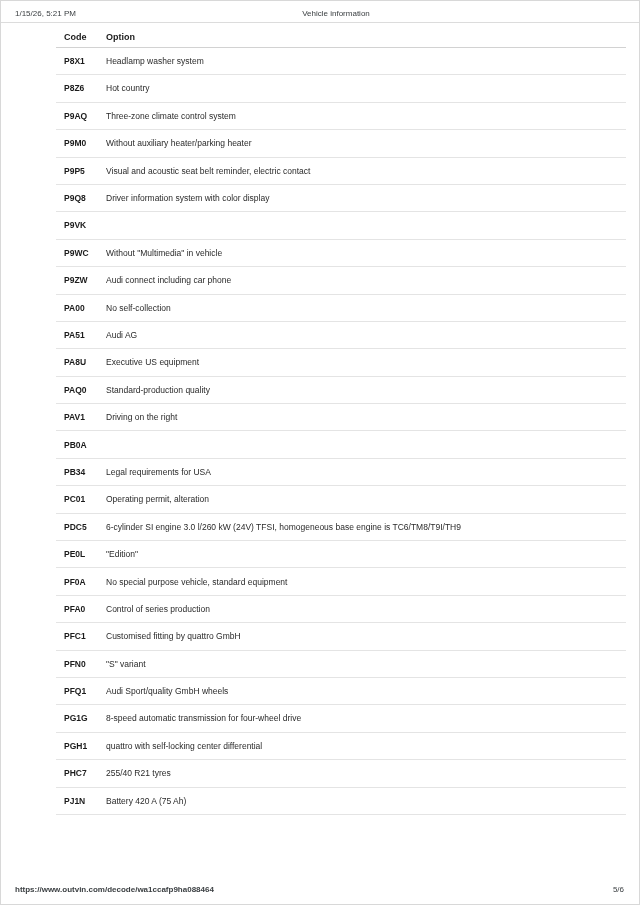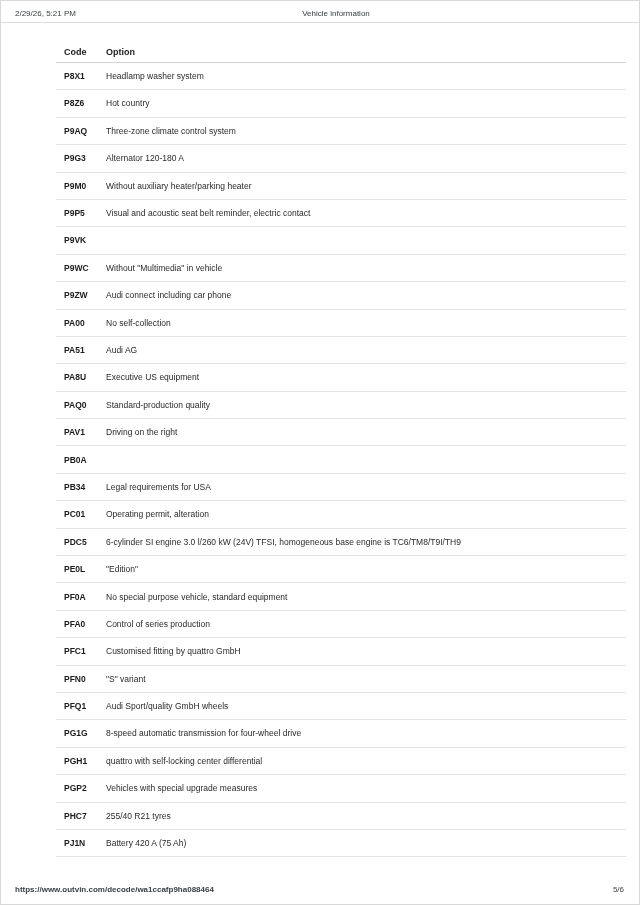--- a/index.html
+++ b/index.html
@@ -60,21 +60,20 @@
     border-bottom: 1px solid #e4e4e4;
     font-size: 8.5px;
     line-height: 1.2;
   }
   .t-row.head {
     height: 21px;
     border-bottom: 1px solid #d2d2d2;
     font-weight: 700;
     font-size: 9px;
     color: #1b1b1b;
-    margin-top: 15px;
   }
   .code-col {
     flex: 0 0 42px;
     width: 42px;
     font-weight: 700;
     color: #1b1b1b;
   }
   .option-col {
     flex: 1 1 auto;
     color: #2a2a2a;
@@ -103,21 +102,21 @@
     bottom: 10px;
     white-space: nowrap;
   }
 </style>
 </head>
 <body>
 
 <div class="page">
 
   <div class="print-header">
-    <span class="datetime">2/29/26, 5:21 PM</span>
+    <span class="datetime">1/15/26, 5:21 PM</span>
     <span class="doc-title">Vehicle information</span>
   </div>
 
   <div class="table-wrap">
     <div class="t-row head">
       <span class="code-col">Code</span>
       <span class="option-col">Option</span>
     </div>
     <div>
         <div class="t-row">
@@ -126,32 +125,32 @@
     </div>
         <div class="t-row">
       <span class="code-col">P8Z6</span>
       <span class="option-col">Hot country</span>
     </div>
         <div class="t-row">
       <span class="code-col">P9AQ</span>
       <span class="option-col">Three-zone climate control system</span>
     </div>
         <div class="t-row">
-      <span class="code-col">P9G3</span>
-      <span class="option-col">Alternator 120-180 A</span>
-    </div>
-        <div class="t-row">
       <span class="code-col">P9M0</span>
       <span class="option-col">Without auxiliary heater/parking heater</span>
     </div>
         <div class="t-row">
       <span class="code-col">P9P5</span>
       <span class="option-col">Visual and acoustic seat belt reminder, electric contact</span>
     </div>
         <div class="t-row">
+      <span class="code-col">P9Q8</span>
+      <span class="option-col">Driver information system with color display</span>
+    </div>
+        <div class="t-row">
       <span class="code-col">P9VK</span>
     </div>
         <div class="t-row">
       <span class="code-col">P9WC</span>
       <span class="option-col">Without "Multimedia" in vehicle</span>
     </div>
         <div class="t-row">
       <span class="code-col">P9ZW</span>
       <span class="option-col">Audi connect including car phone</span>
     </div>
@@ -214,24 +213,20 @@
       <span class="code-col">PFQ1</span>
       <span class="option-col">Audi Sport/quality GmbH wheels</span>
     </div>
         <div class="t-row">
       <span class="code-col">PG1G</span>
       <span class="option-col">8-speed automatic transmission for four-wheel drive</span>
     </div>
         <div class="t-row">
       <span class="code-col">PGH1</span>
       <span class="option-col">quattro with self-locking center differential</span>
-    </div>
-        <div class="t-row">
-      <span class="code-col">PGP2</span>
-      <span class="option-col">Vehicles with special upgrade measures</span>
     </div>
         <div class="t-row">
       <span class="code-col">PHC7</span>
       <span class="option-col">255/40 R21 tyres</span>
     </div>
         <div class="t-row">
       <span class="code-col">PJ1N</span>
       <span class="option-col">Battery 420 A (75 Ah)</span>
     </div>
       </div>

